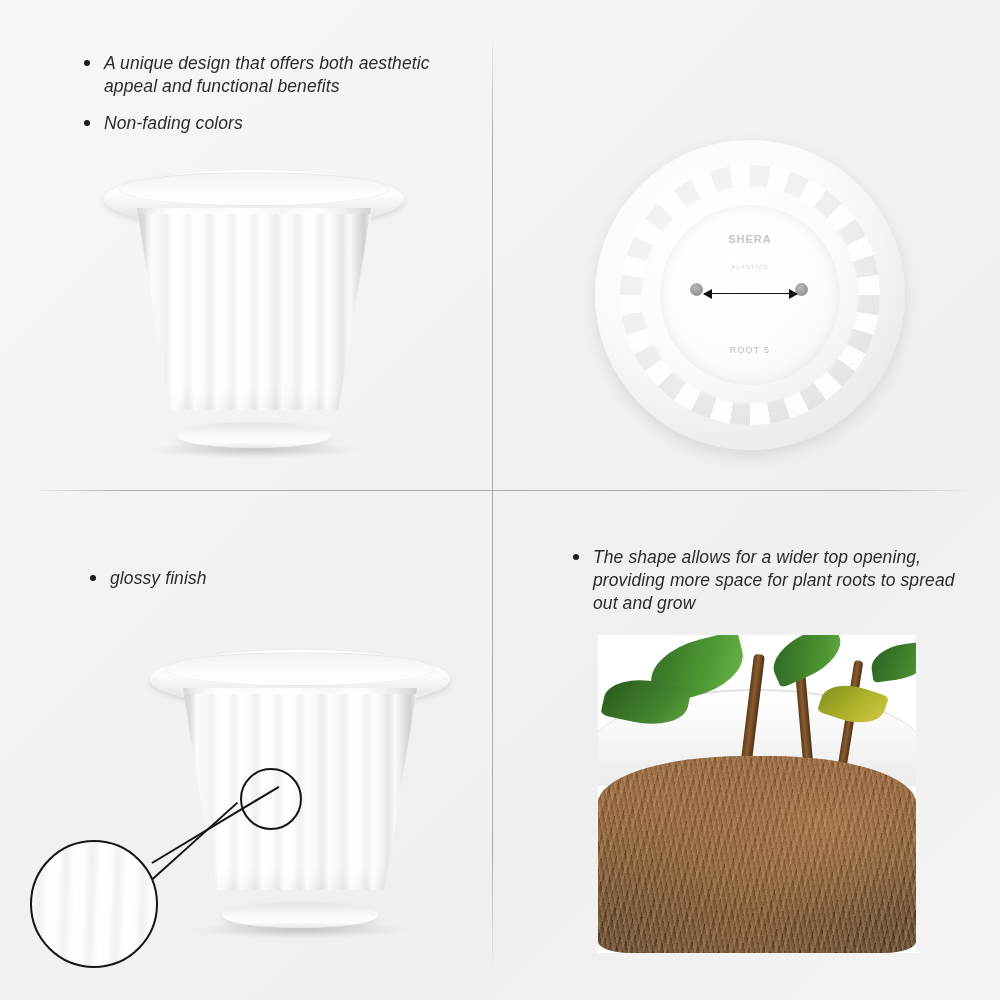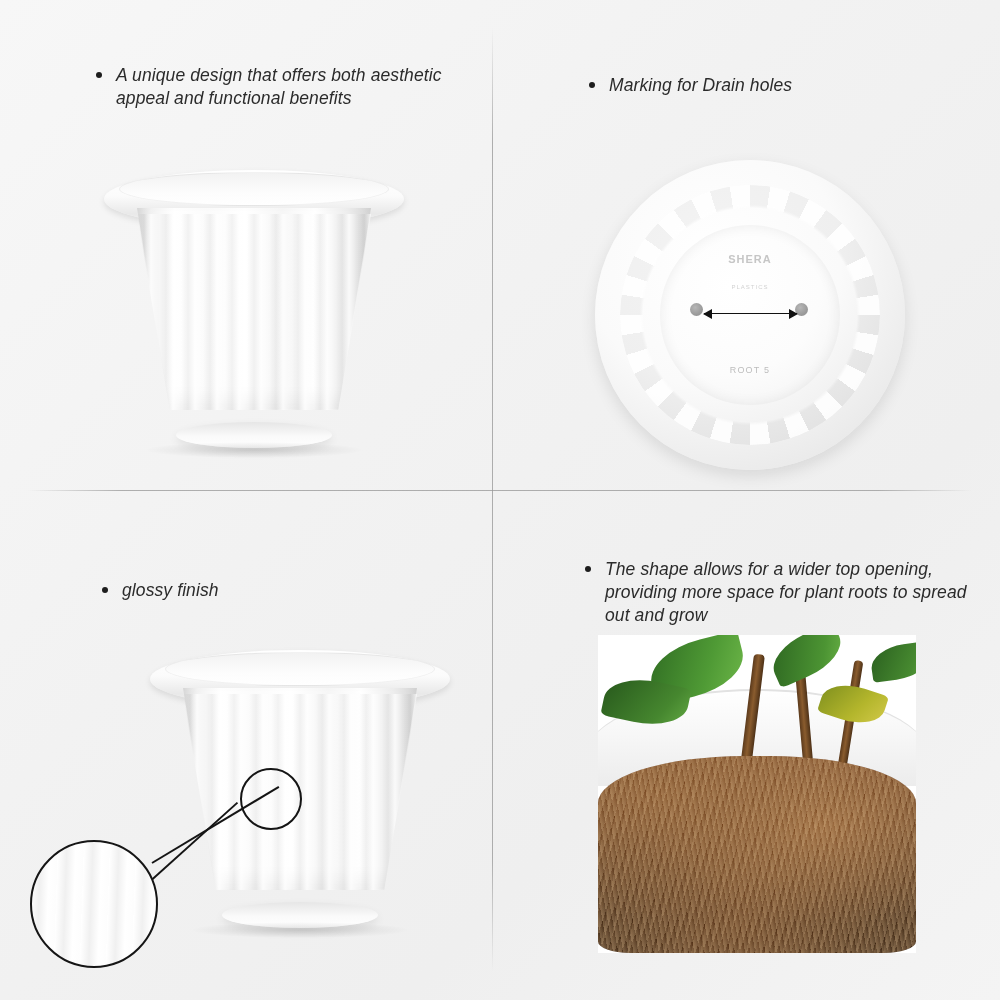--- a/index.html
+++ b/index.html
@@ -41,21 +41,21 @@
   }
   #quad-tl { left: 0;    top: 0;    width: 492px; height: 490px; }
   #quad-tr { left: 493px; top: 0;   width: 507px; height: 490px; }
   #quad-bl { left: 0;    top: 491px; width: 492px; height: 509px; }
   #quad-br { left: 493px; top: 491px; width: 507px; height: 509px; }
 
   
   .bullets {
     position: absolute;
     list-style: none;
-    margin: 12px;
+    margin: 0;
     padding: 0;
   }
   .bullets li {
     position: relative;
     padding-left: 22px;
     margin-bottom: 14px;
     font-style: italic;
     font-size: 17.5px;
     line-height: 1.32;
     color: #2b2b2b;
@@ -147,21 +147,21 @@
     border-radius: 50%;
     background: radial-gradient(ellipse at center, rgba(0,0,0,0.13) 0%, rgba(0,0,0,0.0) 72%);
   }
   #pot-front { left: 104px; top: 170px; width: 300px; height: 280px; }
   #pot-front-glossy { left: 150px; top: 650px; width: 300px; height: 280px; }
 
   
   #pot-bottom {
     position: absolute;
     left: 595px;
-    top: 160px;
+    top: 140px;
     width: 310px;
     height: 310px;
   }
   #pot-bottom .outer {
     position: absolute;
     inset: 0;
     border-radius: 50%;
     background: radial-gradient(circle at 38% 32%, #ffffff 0%, #fafafa 45%, #ededed 72%, #e0e0e0 100%);
     box-shadow: 0 6px 16px rgba(0,0,0,0.10);
   }
@@ -359,37 +359,33 @@
 <body>
 
 <div class="canvas">
 
   <div class="divider-v"></div>
   <div class="divider-h"></div>
 
   <div class="quad" id="quad-tl">
     <ul class="bullets" id="tl-bullets">
       <li>A unique design that offers both aesthetic appeal and functional benefits</li>
+      <li>Non-fading colors</li>
     </ul>
     <div class="pot" id="pot-front">
       <div class="rim">
         <div class="rim-top"></div>
       </div>
       <div class="body"></div>
       <div class="flutes"></div>
       <div class="base"></div>
       <div class="shadow"></div>
     </div>
   </div>
 
-  <div class="quad" id="quad-tr">
-    <ul class="bullets" id="tr-bullets">
-      <li>Marking for Drain holes</li>
-    </ul>
-  </div>
 
   <div id="pot-bottom">
     <div class="outer"></div>
     <div class="scallops"></div>
     <div class="inner"></div>
     <div class="logo">SHERA</div>
     <div class="brandsub">PLASTICS</div>
     <div class="hole hole-left"></div>
     <div class="hole hole-right"></div>
     <div class="arrow">

